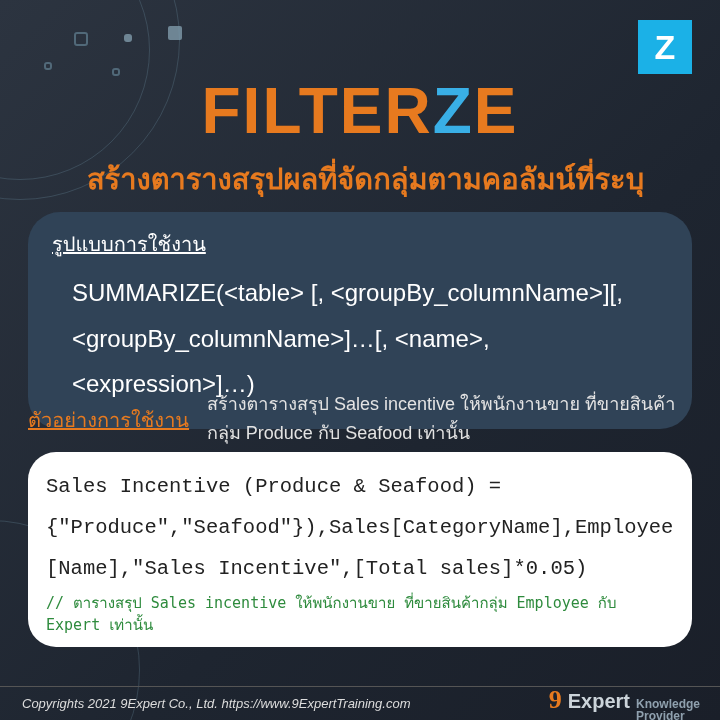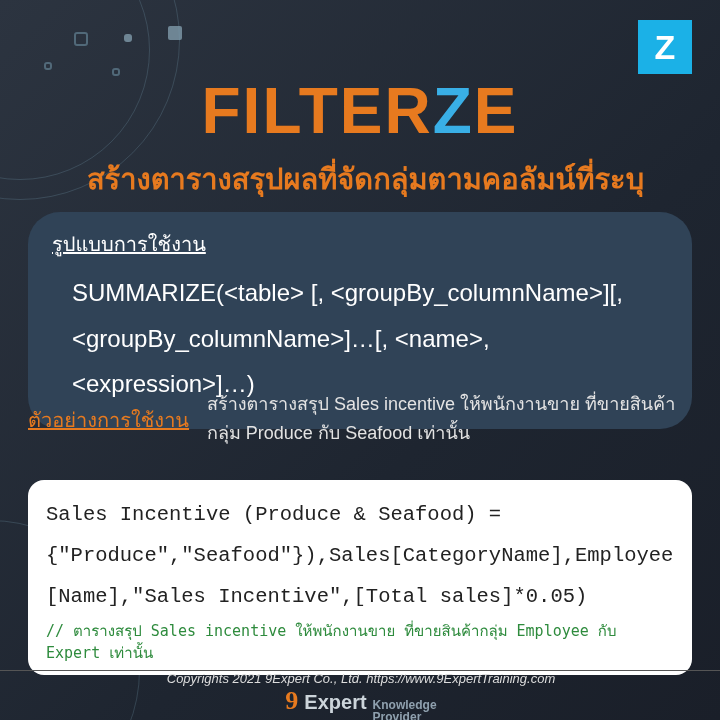--- a/index.html
+++ b/index.html
@@ -46,34 +46,34 @@
 
   .example-row {
     position: absolute; top: 390px; left: 28px; right: 28px;
     display: flex; gap: 18px; align-items: center;
   }
   .example-label { color: #e77a1f; font-size: 20px; text-decoration: underline; white-space: nowrap; padding-top: 2px; }
   .example-desc  { color: #e3e3e3; font-size: 18px; line-height: 1.6; }
 
   .codebox {
     position: absolute; top: 452px; left: 28px; right: 28px;
-    background: #fff; border-radius: 16px;
+    background: #fff; border-radius: 28px;
     font-family: Consolas, "Courier New", monospace;
     color: #222; padding: 14px 18px 10px 18px;
-    font-size: 20.5px; line-height: 2.0; margin-top: 28px;
+    font-size: 20.5px; line-height: 2.0;
   }
   .tok-kw   { color: #1348c9; font-weight: 600; }
   .comment-line { color: #2e8b3d; font-size: 15px; line-height: 1.4; padding-top: 4px; }
   .comment-line .ckw { font-family: Consolas, monospace; }
 
   .footer {
-    position: absolute; bottom: 0; left: 0; right: 0; height: 50px;
+    position: absolute; bottom: 0; left: 0; right: 0; height: 34px;
     border-top: 1px solid #555;
     display: flex; align-items: center; justify-content: space-between;
-    padding: 0 20px 0 22px; font-size: 13px; color: #ddd; font-style: italic; flex-direction: column;
+    padding: 0 20px 0 22px; font-size: 13px; color: #ddd; font-style: italic;
   }
   .footer .logo { font-style: normal; font-weight: 600; font-size: 20px; display: flex; align-items: baseline; gap: 6px;}
   .footer .logo .nine { color: #e77a1f; font-family: Georgia, serif; font-size: 26px; }
   .footer .logo .expert { color: #ccd4da; }
   .footer .kp { font-size: 12px; color: #8fa0ae; line-height: 1; display:flex; flex-direction:column; font-style: normal;}
 </style>
 </head>
 <body>
 
 <div class="page">

